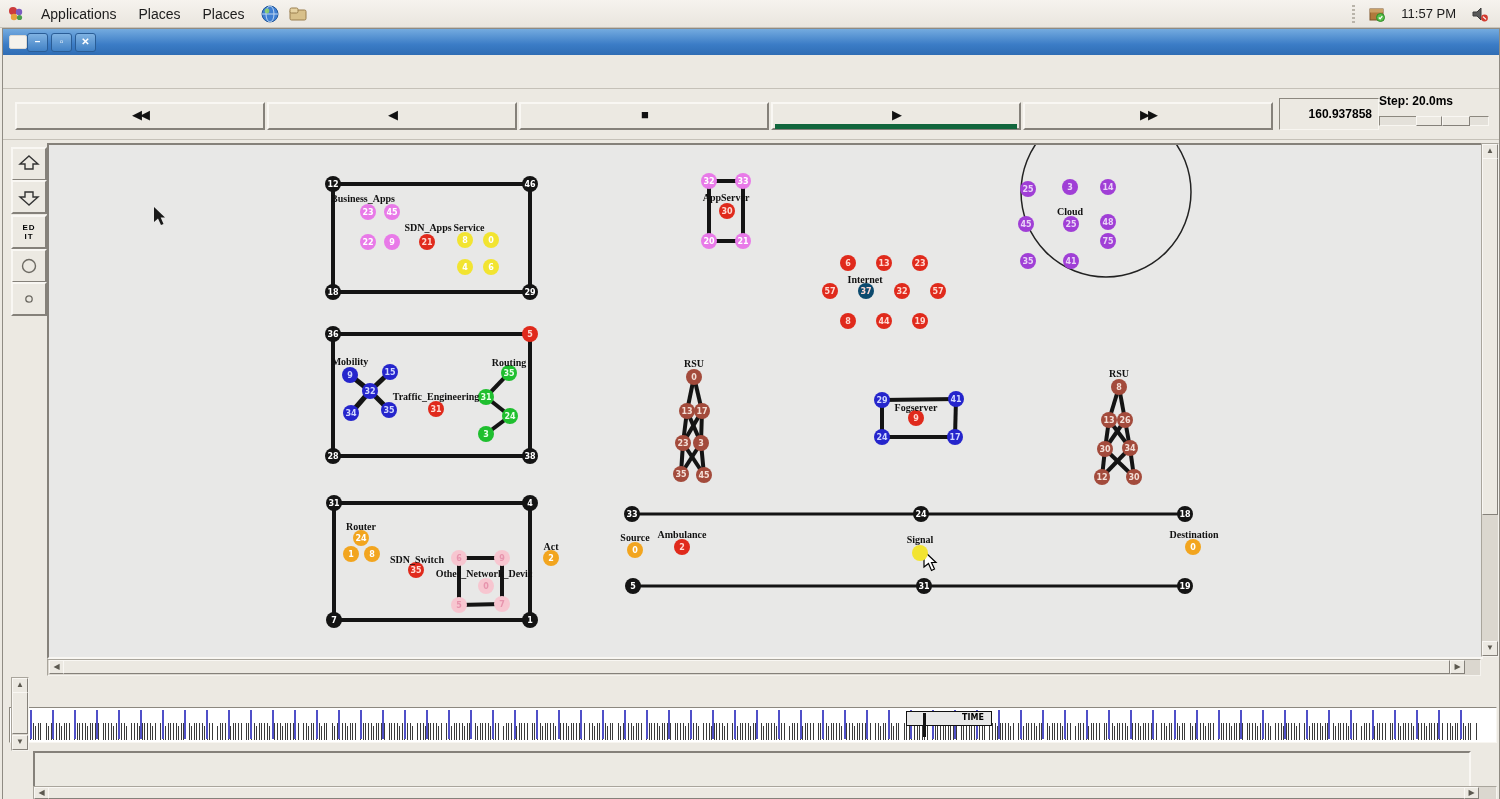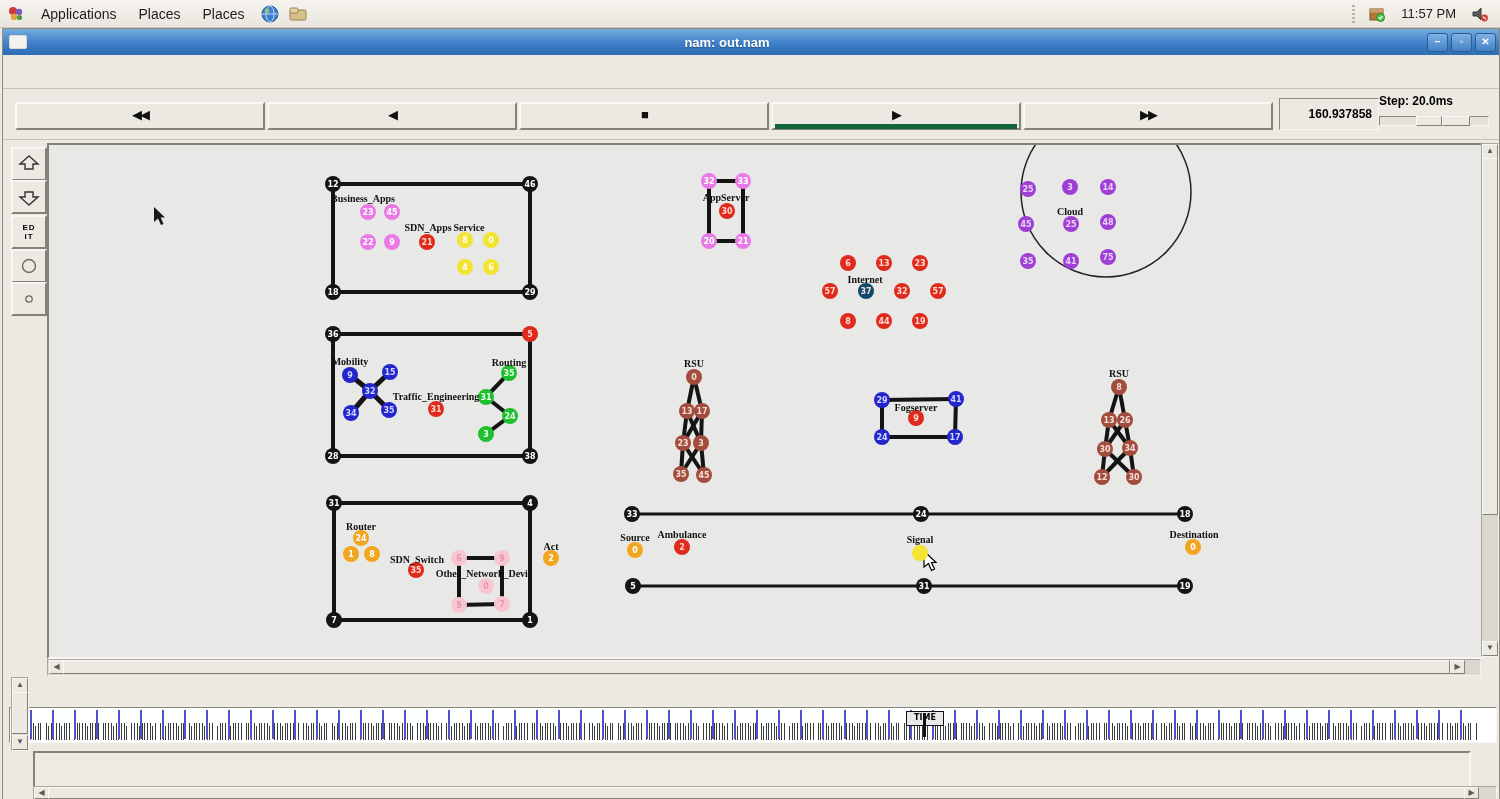--- a/index.html
+++ b/index.html
@@ -73,21 +73,21 @@
   .sb-arrow{position:absolute;background:#ece9e2;border:1px solid;
     border-color:#f9f7f3 #85817a #85817a #f9f7f3;
     font-size:8px;line-height:11px;text-align:center;color:#5c5950;}
   
   #timeline{position:absolute;left:6px;top:678px;width:1486px;height:34px;background:#fff;
     border:1px solid;border-color:#8c887f #f8f6f1 #f8f6f1 #8c887f;overflow:hidden;}
   .tick{position:absolute;bottom:2px;width:1px;height:17px;background:#3b3b3b;}
   .btick{position:absolute;top:2px;width:2px;height:29px;background:#5050c8;}
   #timebox-marker{position:absolute;left:896px;top:3px;width:36px;height:13px;
     border:1px solid #111;background:#e8e8e8;font:bold 8px "DejaVu Sans",sans-serif;
-    text-align:center;line-height:12px;}
+    text-align:center;line-height:12px;padding-left:48px;}
   #timebox-marker:after{content:"";position:absolute;left:16px;top:1px;width:3px;height:24px;background:#111;}
   
   #lowerpanel{position:absolute;left:30px;top:722px;width:1434px;height:62px;background:#eceae3;
     border:2px solid;border-color:#85817a #f9f7f3 #f9f7f3 #85817a;}
   .cursor-svg{position:absolute;}
 </style>
 </head>
 <body>
 
 <div id="page">
@@ -134,21 +134,20 @@
           <line x1="13" y1="12.6" x2="16" y2="15.4" stroke="#fff" stroke-width="1.2"></line>
         </svg>
       </span>
     </div>
   </div>
 
   <div id="window">
 
     <div id="titlebar">
       <span id="titlebar-appicon"></span>
-      <span id="titlebar-title">nam: out.nam</span>
       <span class="winbtn">–</span>
       <span class="winbtn">▫</span>
       <span class="winbtn">✕</span>
     </div>
 
     <div id="menurow">
     </div>
 
     <div id="controls">
       <div id="ctlbtns">
@@ -291,21 +290,21 @@
           <div class="node" style="left: 827px; top: 168px; background: rgb(224, 42, 28); color: rgb(255, 217, 210);">44</div>
           <div class="node" style="left: 863px; top: 168px; background: rgb(224, 42, 28); color: rgb(255, 217, 210);">19</div>
           <div class="node" style="left: 971px; top: 36px; background: rgb(160, 63, 214); color: rgb(233, 212, 247);">25</div>
           <div class="node" style="left: 1013px; top: 34px; background: rgb(160, 63, 214); color: rgb(233, 212, 247);">3</div>
           <div class="node" style="left: 1051px; top: 34px; background: rgb(160, 63, 214); color: rgb(233, 212, 247);">14</div>
           <div class="node" style="left: 969px; top: 71px; background: rgb(160, 63, 214); color: rgb(233, 212, 247);">45</div>
           <div class="node" style="left: 1014px; top: 71px; background: rgb(160, 63, 214); color: rgb(233, 212, 247);">25</div>
           <div class="node" style="left: 1051px; top: 69px; background: rgb(160, 63, 214); color: rgb(233, 212, 247);">48</div>
           <div class="node" style="left: 971px; top: 108px; background: rgb(160, 63, 214); color: rgb(233, 212, 247);">35</div>
           <div class="node" style="left: 1014px; top: 108px; background: rgb(160, 63, 214); color: rgb(233, 212, 247);">41</div>
-          <div class="node" style="left: 1051px; top: 104px; background: rgb(160, 63, 214); color: rgb(233, 212, 247);">75</div>
+          <div class="node" style="left: 1051px; top: 88px; background: rgb(160, 63, 214); color: rgb(233, 212, 247);">75</div>
           <div class="node" style="left: 276px; top: 181px; background: rgb(20, 20, 20); color: rgb(255, 255, 255);">36</div>
           <div class="node" style="left: 473px; top: 181px; background: rgb(224, 42, 28); color: rgb(255, 217, 210);">5</div>
           <div class="node" style="left: 276px; top: 303px; background: rgb(20, 20, 20); color: rgb(255, 255, 255);">28</div>
           <div class="node" style="left: 473px; top: 303px; background: rgb(20, 20, 20); color: rgb(255, 255, 255);">38</div>
           <div class="node" style="left: 313px; top: 238px; background: rgb(37, 37, 204); color: rgb(207, 214, 255);">32</div>
           <div class="node" style="left: 293px; top: 222px; background: rgb(37, 37, 204); color: rgb(207, 214, 255);">9</div>
           <div class="node" style="left: 333px; top: 219px; background: rgb(37, 37, 204); color: rgb(207, 214, 255);">15</div>
           <div class="node" style="left: 294px; top: 260px; background: rgb(37, 37, 204); color: rgb(207, 214, 255);">34</div>
           <div class="node" style="left: 332px; top: 257px; background: rgb(37, 37, 204); color: rgb(207, 214, 255);">35</div>
           <div class="node" style="left: 379px; top: 256px; background: rgb(224, 42, 28); color: rgb(255, 217, 210);">31</div>

